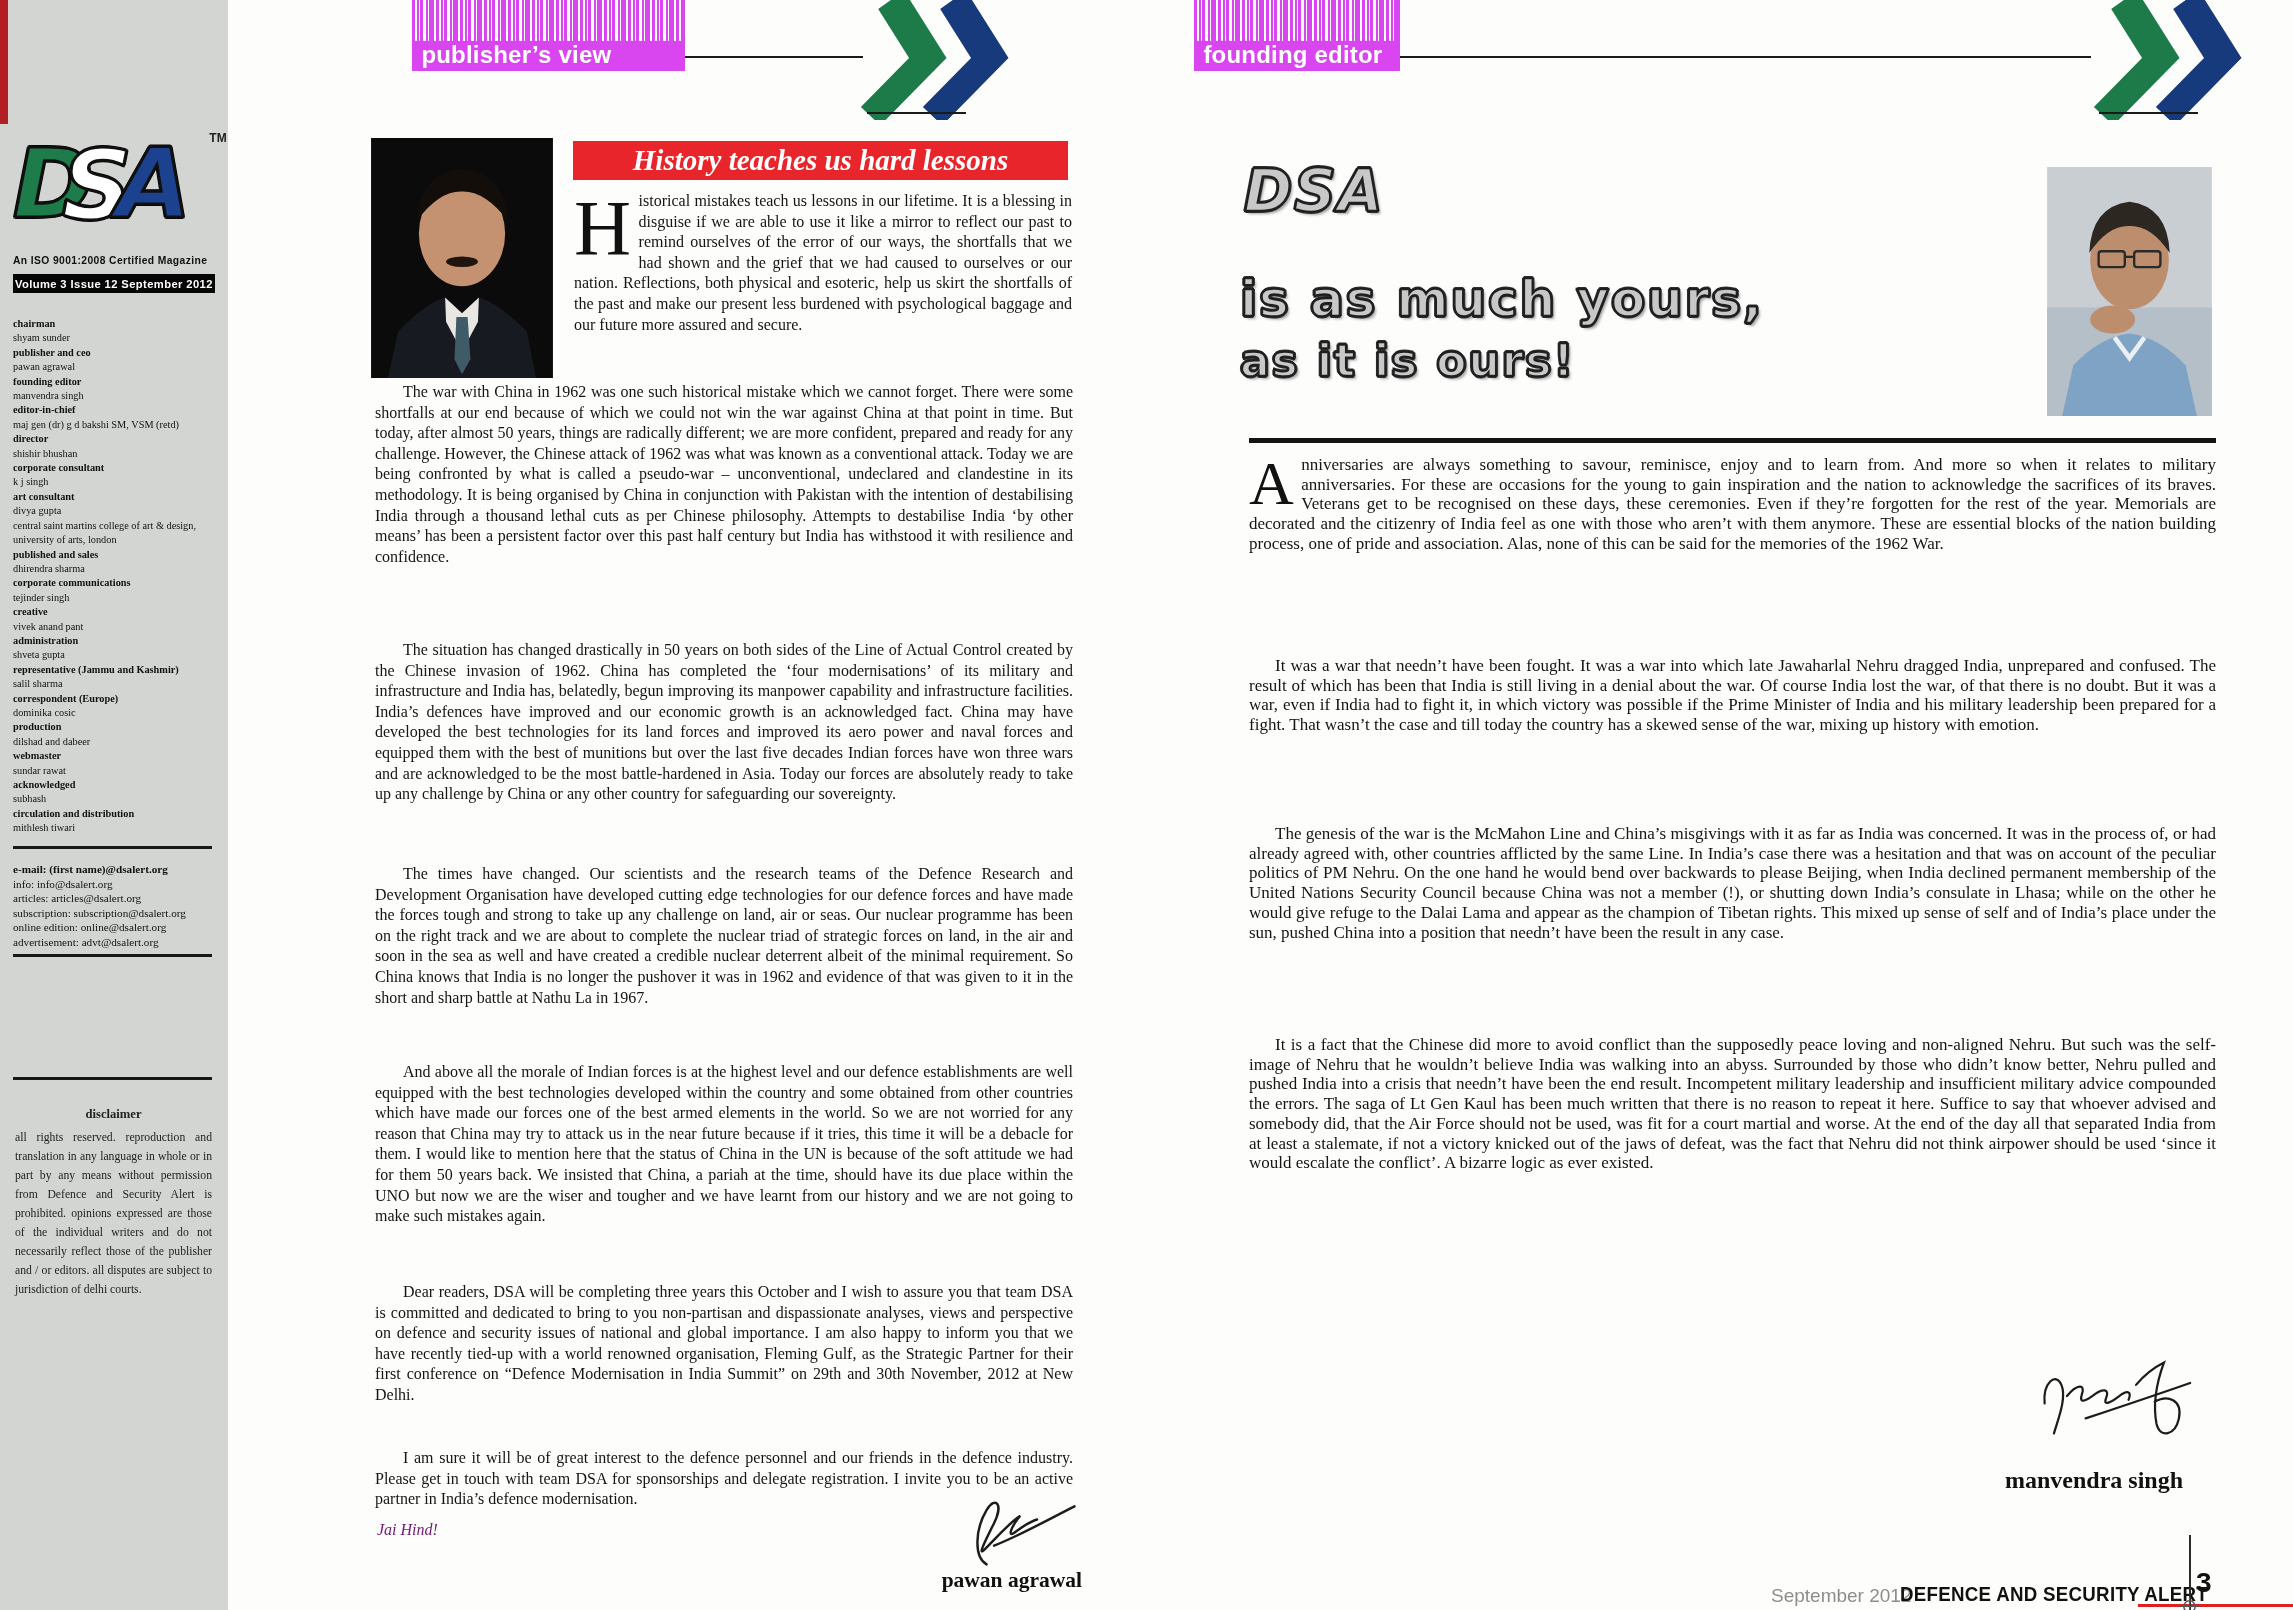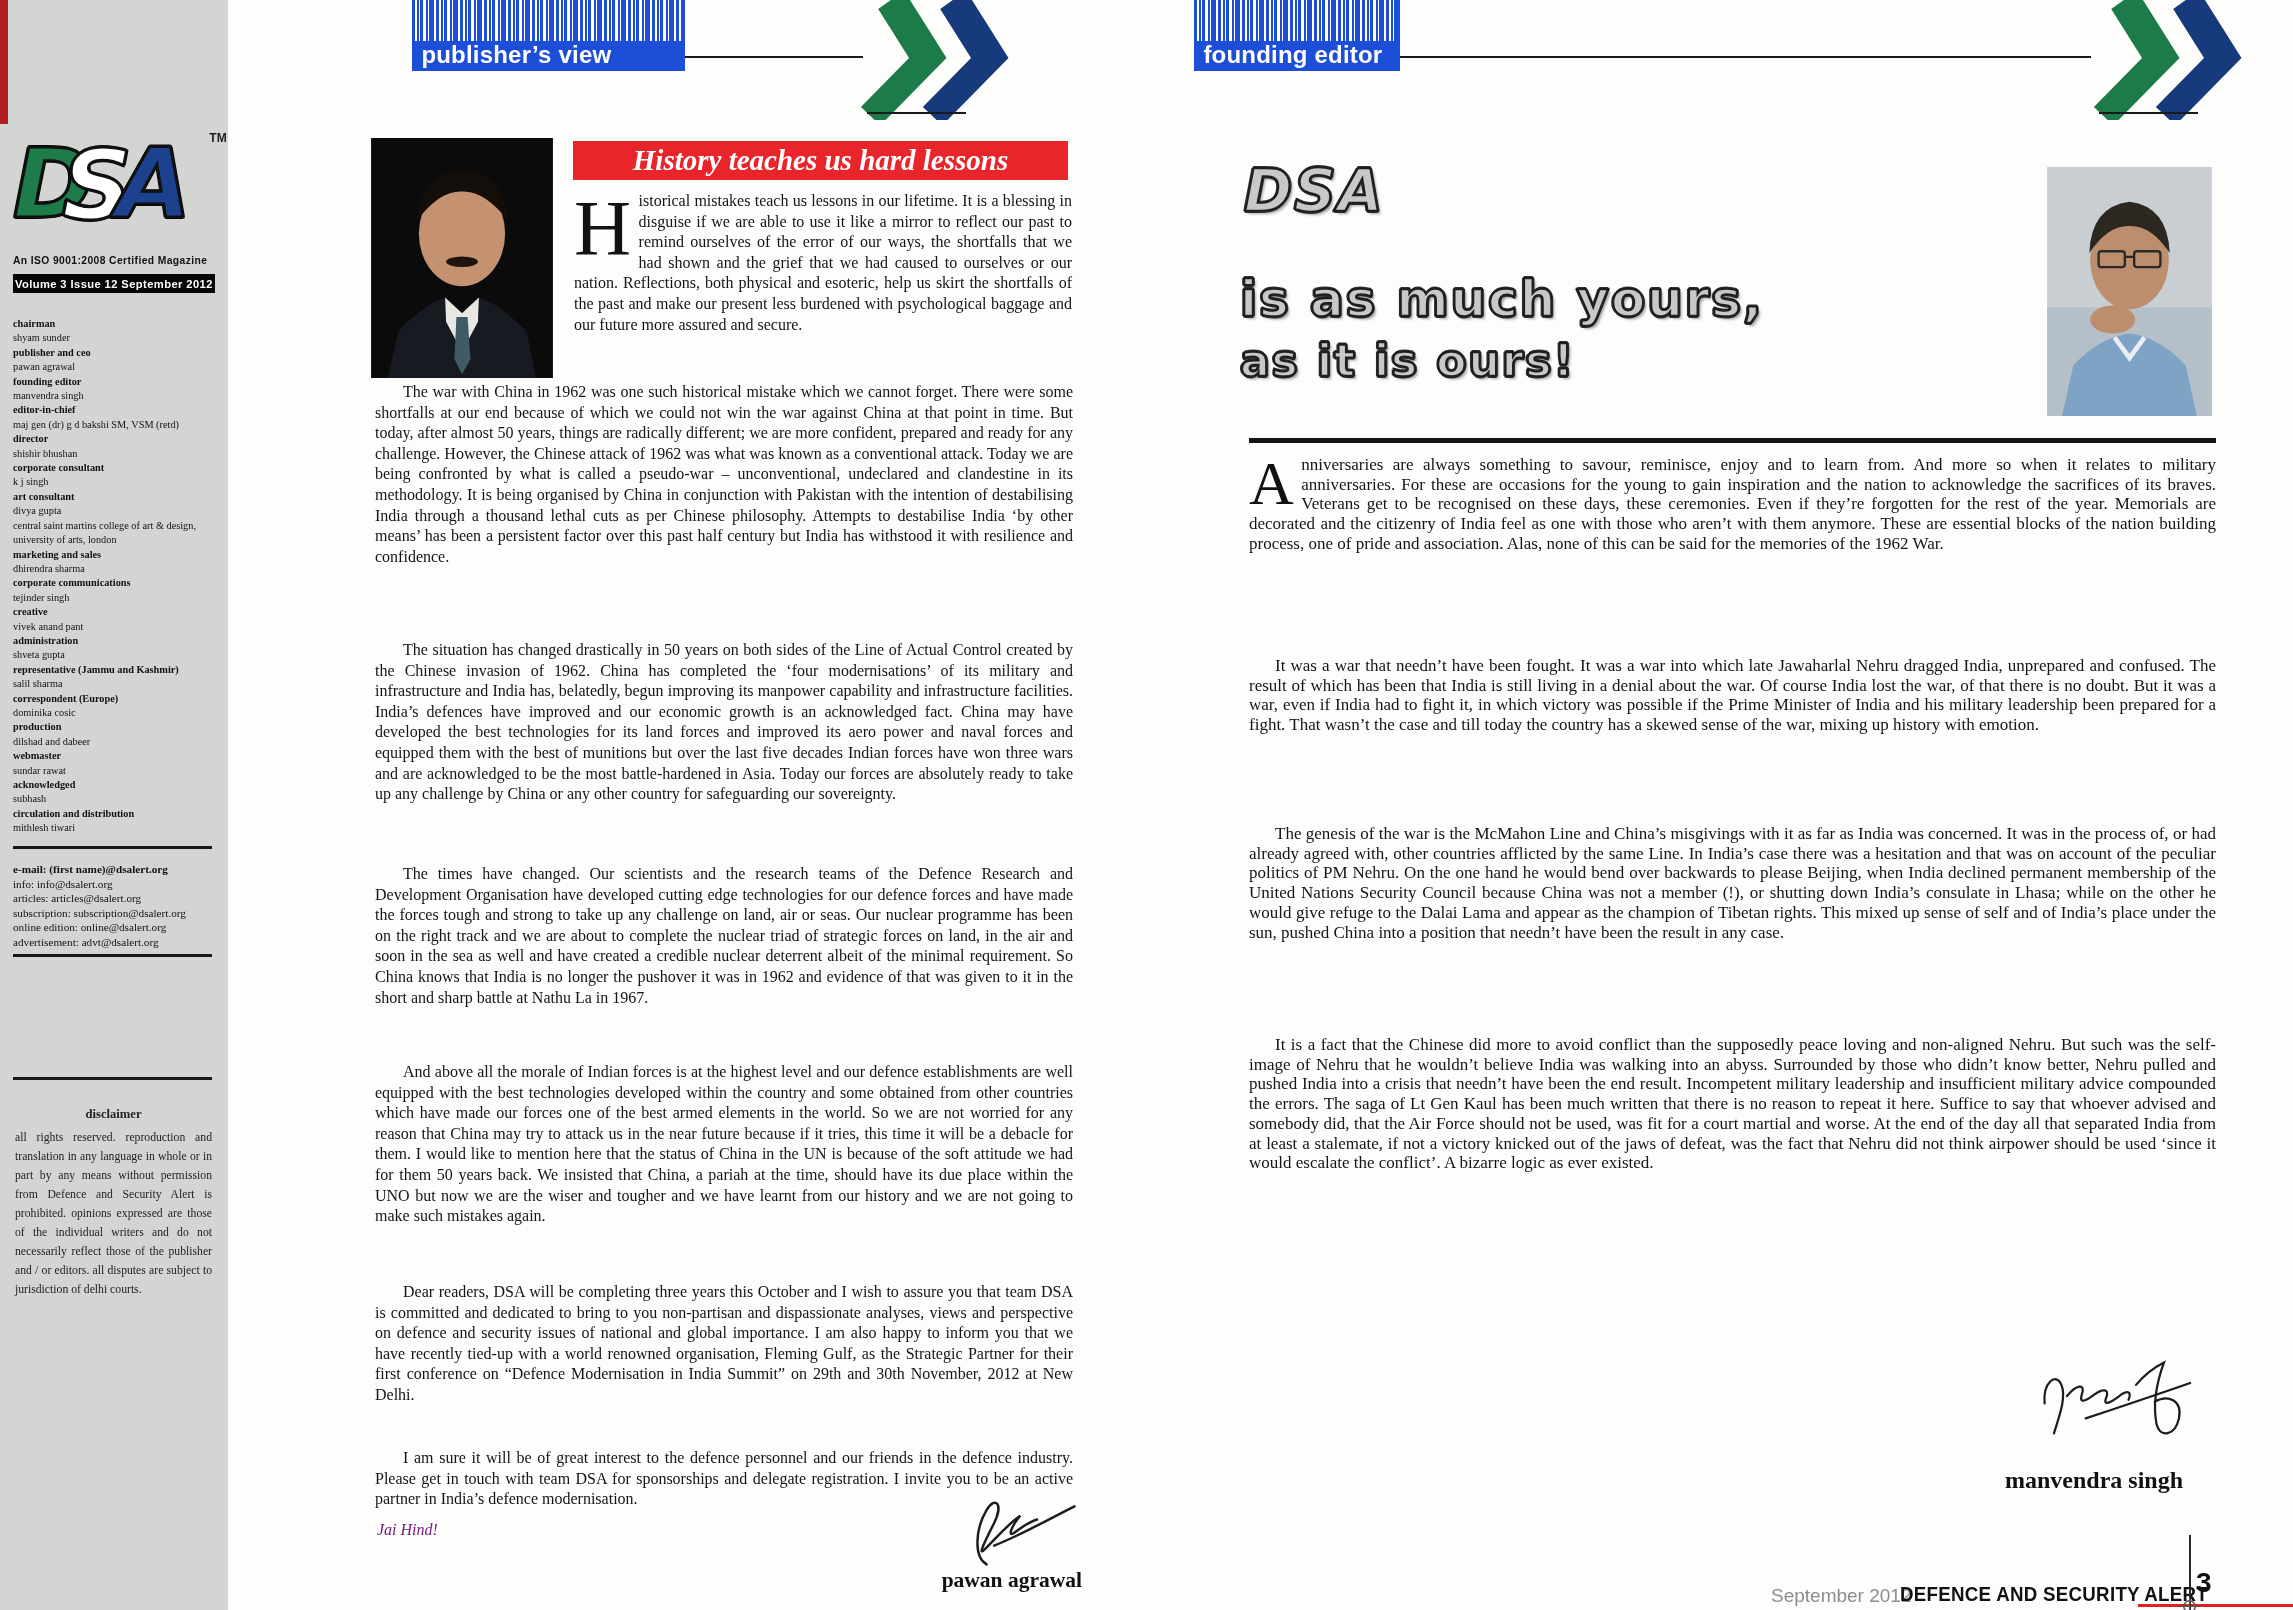--- a/index.html
+++ b/index.html
@@ -25,21 +25,21 @@
   #contact{left:13px;top:862px;width:217px;font-size:11.2px;line-height:14.6px;color:#111;}
   #office{left:13px;top:973px;width:217px;font-size:11.2px;line-height:14.6px;color:#111;}
   .blk-head{font-weight:700;}
   .nowrap{white-space:nowrap;}
   #disclaimer{left:15px;top:1107px;width:197px;color:#222;}
   #disclaimer .d-head{text-align:center;font-weight:700;font-size:12.6px;margin-bottom:5.6px;}
   #disclaimer .d-body{font-size:11.7px;line-height:19px;text-align:justify;}
   #imprint{left:13px;top:1314px;width:205px;font-family:"Liberation Sans",sans-serif;font-weight:700;font-size:11.2px;line-height:19px;text-align:justify;color:#151515;}
 
   
-  .bar-header{background:#1d4ed8;}
+  .bar-header{background:#d946ef;}
   .stripes{height:41px;margin:0 2.8px;background:repeating-linear-gradient(90deg,#fff 0 1.9px,rgba(0,0,0,0) 1.9px 3.7px,#fff 3.7px 4.7px,rgba(0,0,0,0) 4.7px 8.4px,#fff 8.4px 11.2px,rgba(0,0,0,0) 11.2px 13px,#fff 13px 14px,rgba(0,0,0,0) 14px 19px,#fff 19px 20.6px,rgba(0,0,0,0) 20.6px 24px);}
   .bar-label{height:30px;line-height:28px;color:#fff;font-family:"Liberation Sans",sans-serif;font-weight:700;font-size:24px;padding-left:9.4px;letter-spacing:0.2px;}
   #pub-header{left:412px;top:0;width:273px;height:71px;}
   #fe-header{left:1194px;top:0;width:206px;height:71px;}
   .hline{height:1.9px;background:#1a1a1a;}
   #pub-line{left:685px;top:56px;width:178px;}
   #fe-line{left:1400px;top:56px;width:691px;}
   #pub-subline{left:867px;top:112px;width:99px;}
   #fe-subline{left:2099px;top:112px;width:99px;}
   .chev{width:154px;height:124px;}
@@ -119,21 +119,21 @@
           <div class="m-role">corporate consultant</div>
           <div class="m-name">k j singh</div>
         </div>
       <div class="m-row">
           <div class="m-role">art consultant</div>
           <div class="m-name">divya gupta
 central saint martins college of art &amp; design,
 university of arts, london</div>
         </div>
       <div class="m-row">
-          <div class="m-role">marketing and sales</div>
+          <div class="m-role">published and sales</div>
           <div class="m-name">dhirendra sharma</div>
         </div>
       <div class="m-row">
           <div class="m-role">corporate communications</div>
           <div class="m-name">tejinder singh</div>
         </div>
       <div class="m-row">
           <div class="m-role">creative</div>
           <div class="m-name">vivek anand pant</div>
         </div>

